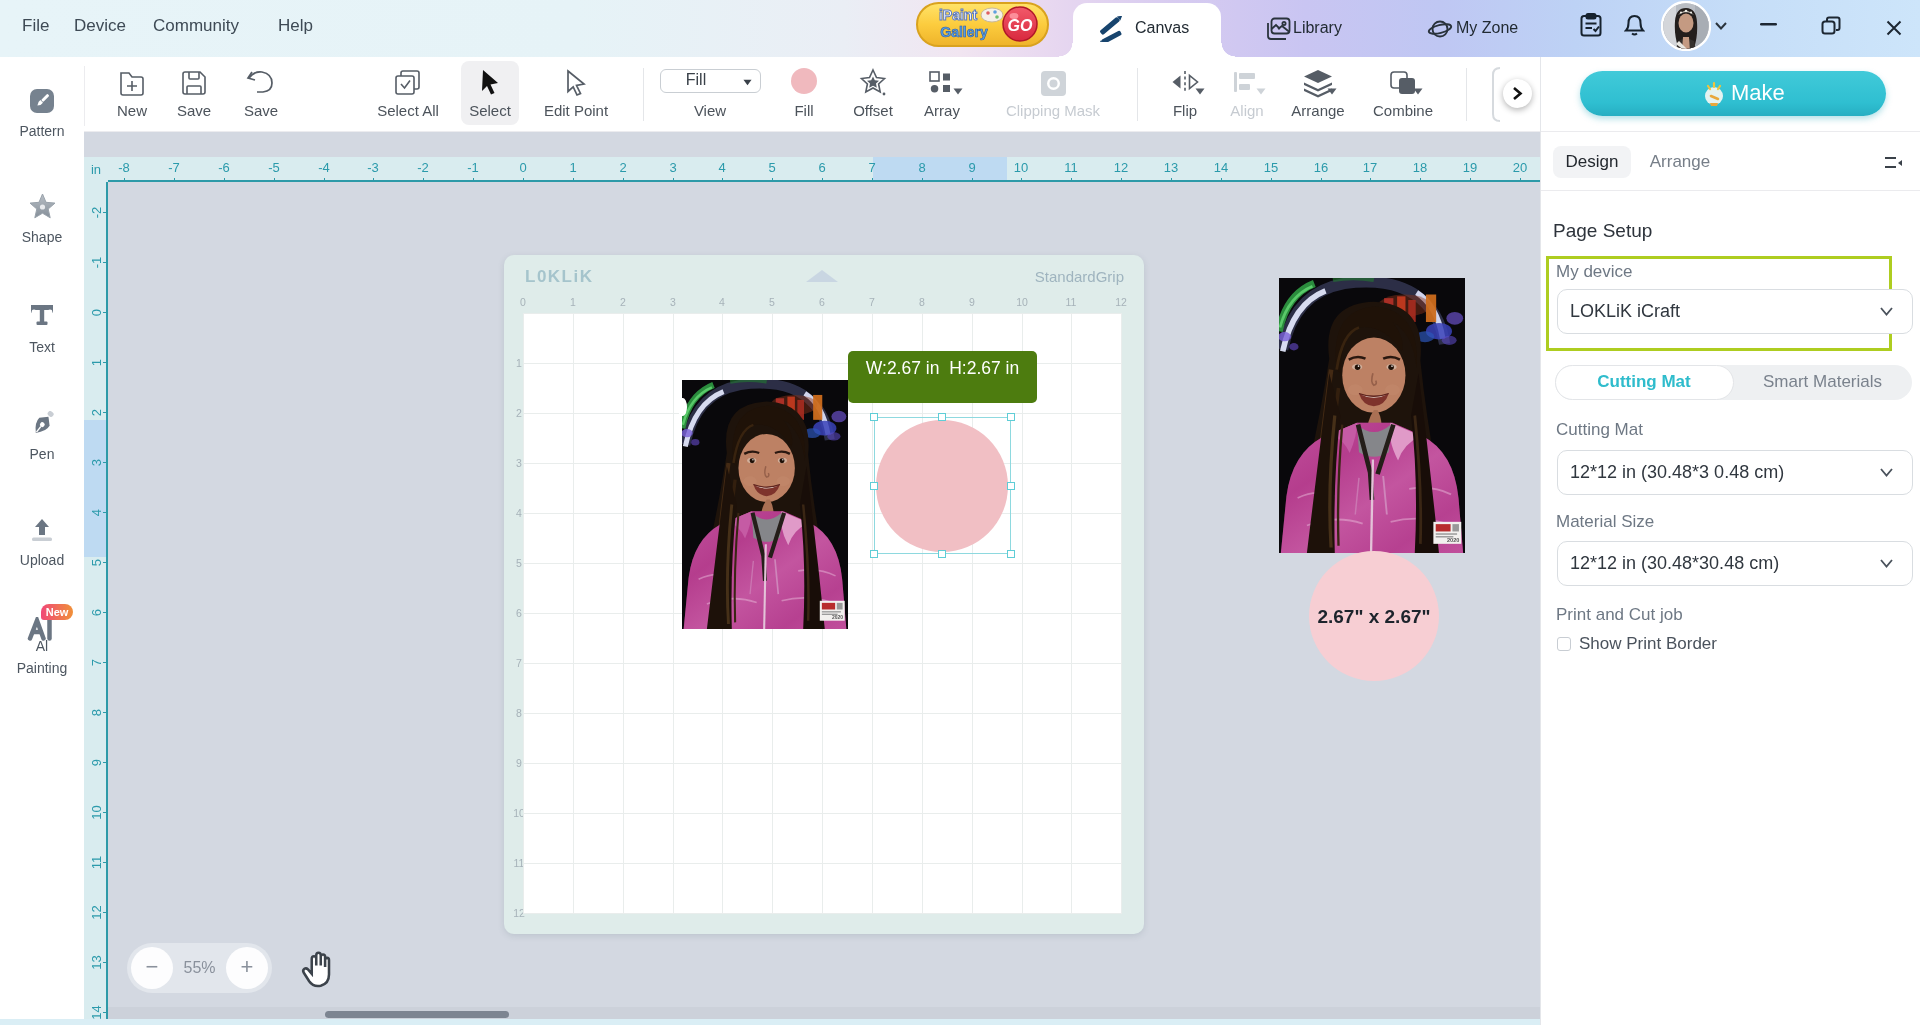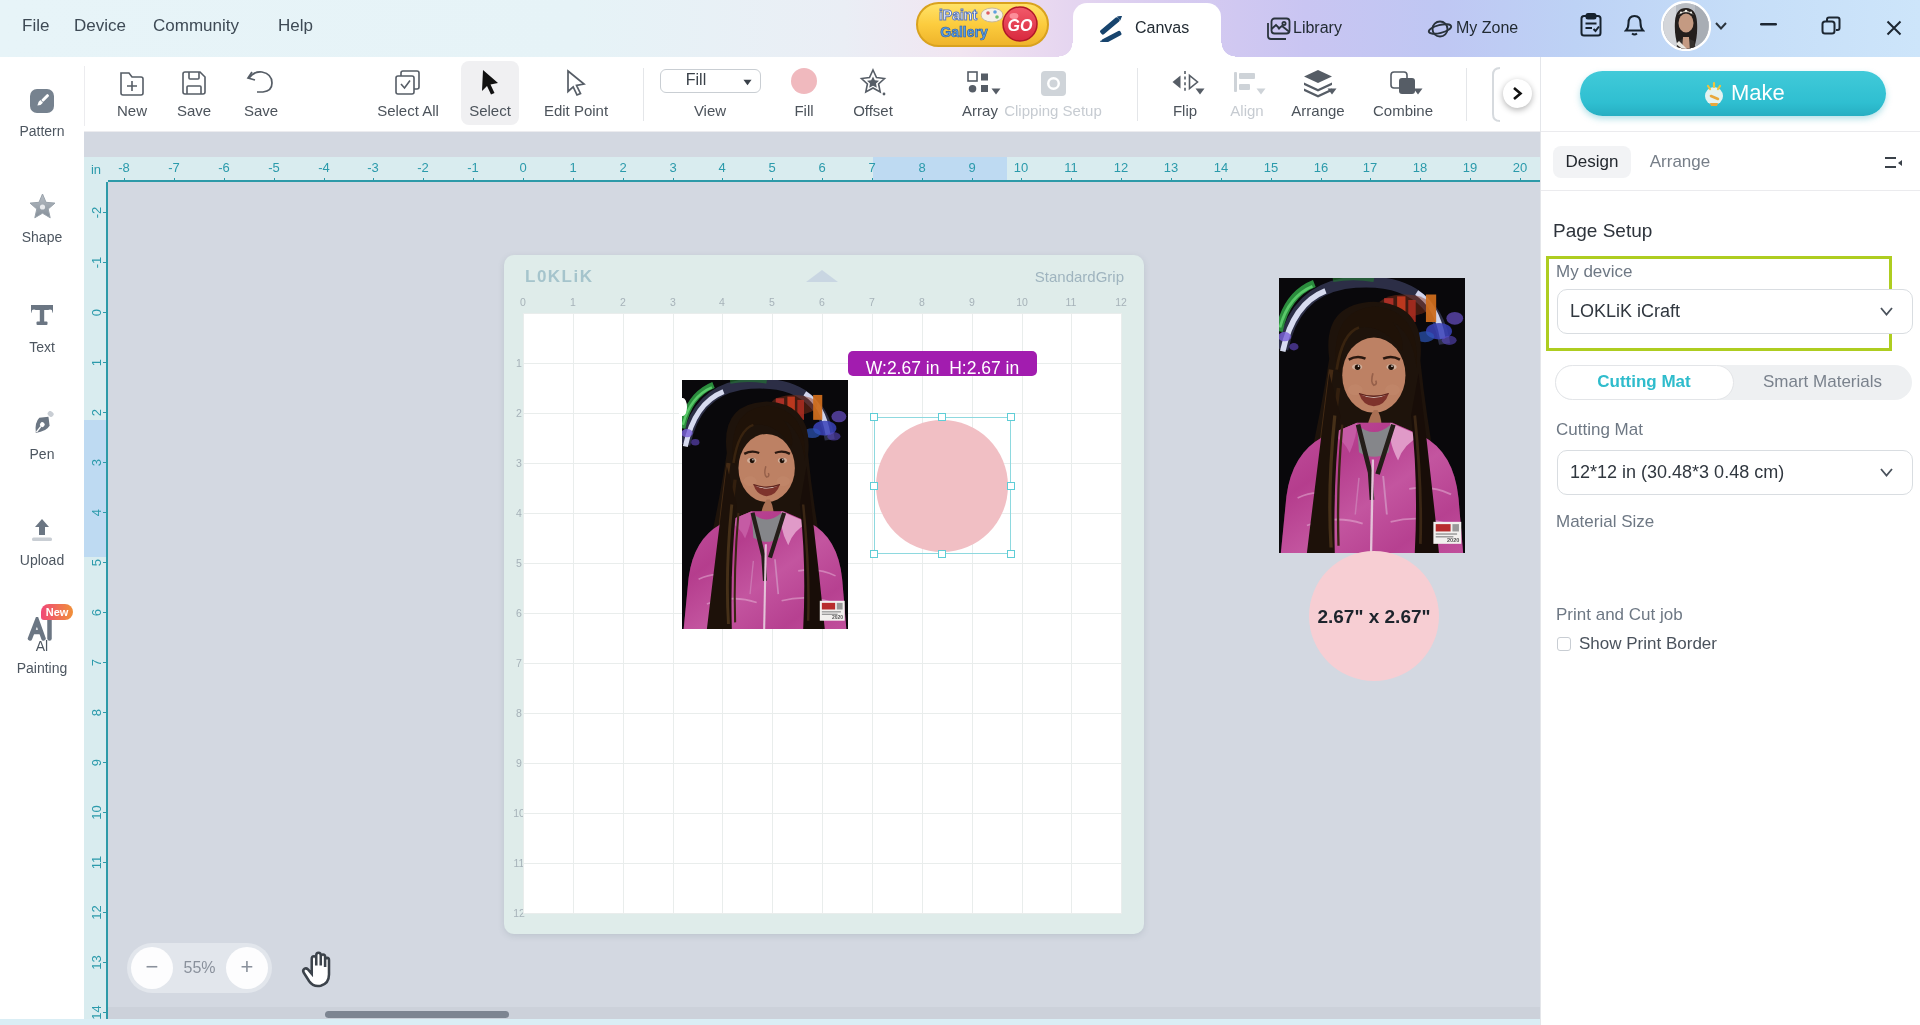--- a/index.html
+++ b/index.html
@@ -53,21 +53,21 @@
 .mtn { position:absolute; top:41px; width:20px; text-align:center; font-size:10.5px; color:#a6b2b9; }
 .mln { position:absolute; left:8px; width:14px; text-align:center; font-size:10.5px; color:#a6b2b9; }
 #matlogo { left:21px; top:12px; font-size:17px; font-weight:bold; letter-spacing:1.5px; color:#a5c4cc; }
 #matgrip { right:20px; top:13px; font-size:15px; color:#9fb4bf; }
 #mattri { left:302px; top:15px; width:0; height:0; border-left:16px solid transparent; border-right:16px solid transparent; border-bottom:12px solid #c9d6e2; }
 
 
 #circle1 { left:876px; top:420px; width:132px; height:132px; border-radius:50%; background:#f1bfc4; }
 #selbox { left:873.5px; top:417px; width:137px; height:137px; border:1.5px solid #8ed9df; }
 .hd { position:absolute; width:8px; height:8px; background:#fff; border:1px solid #5fcdd6; }
-#tooltip { left:848px; top:351px; width:189px; height:25px; background:#a21caf; border-radius:5px; color:#fff; font-size:17.5px; text-align:center; line-height:34px; }
+#tooltip { left:848px; top:351px; width:189px; height:52px; background:#4d7c0f; border-radius:5px; color:#fff; font-size:17.5px; text-align:center; line-height:34px; }
 
 
 #circle2 { left:1309px; top:551px; width:130px; height:130px; border-radius:50%; background:#f7ced3; }
 #circle2 span { position:absolute; width:100%; text-align:center; top:55px; font-size:19px; font-weight:bold; color:#1d242c; }
 
 
 #zoompill { left:127px; top:943px; width:145px; height:50px; background:#e2e6ec; border-radius:25px; }
 .zcirc { position:absolute; top:4px; width:42px; height:42px; border-radius:50%; background:#fdfdfe; color:#8a919c; font-size:22px; text-align:center; line-height:40px; }
 #zoomtxt { position:absolute; left:0; width:145px; text-align:center; top:16px; font-size:16px; color:#8a919c; }
 #scrolltrack { left:108px; top:1007px; width:1432px; height:12px; background:#ccd1da; }
@@ -268,21 +268,21 @@
 <div class="tool" style="left:689px;width:200px">
         <div class="icwrap">
           <svg width="36" height="34" viewBox="0 0 36 34" fill="none" stroke="#565d66" stroke-width="1.6">
             <path d="M18 3 L21.5 10.5 L29.5 11.5 L23.6 17 L25.2 25 L18 21 L10.8 25 L12.4 17 L6.5 11.5 L14.5 10.5 Z"></path>
             <path d="M18 9.5 L19.8 13.2 L24 13.8 L21 16.6 L21.8 20.8 L18 18.7 L14.2 20.8 L15 16.6 L12 13.8 L16.2 13.2 Z" fill="#565d66" stroke="none"></path>
             <circle cx="29" cy="27" r="1.4" fill="#565d66" stroke="none"></circle>
           </svg>
         </div>
         <div class="lbl">Offset</div>
       </div>
-<div class="tool" style="left:796px;width:200px">
+<div class="tool" style="left:758px;width:200px">
         <div class="icwrap">
           <svg width="34" height="32" viewBox="0 0 34 32">
             <g fill="none" stroke="#565d66" stroke-width="1.6">
               <rect x="5" y="5" width="9" height="9"></rect>
             </g>
             <rect x="18" y="6.5" width="7" height="7" fill="#565d66"></rect>
             <rect x="5.8" y="18" width="7.5" height="7.5" rx="3.7" fill="#565d66"></rect>
             <rect x="18" y="18" width="7" height="7" fill="#565d66"></rect>
           </svg>
         </div>
@@ -292,21 +292,21 @@
         <div class="lbl">Array</div>
       </div>
 <div class="tool dis" style="left:869px;width:200px">
         <div class="icwrap">
           <svg width="36" height="32" viewBox="0 0 36 32">
             <rect x="6" y="4" width="25" height="25" rx="4" fill="#cfd4d9"></rect>
             <circle cx="18.5" cy="16.5" r="6.5" fill="#fff"></circle>
             <circle cx="18.5" cy="16.5" r="4" fill="#cfd4d9"></circle>
           </svg>
         </div>
-        <div class="lbl">Clipping Setup</div>
+        <div class="lbl">Clipping Mask</div>
       </div>
 <div class="tdiv" style="left:1053px"></div>
 <div class="tool" style="left:1001px;width:200px">
         <div class="icwrap">
           <svg width="34" height="30" viewBox="0 0 34 30">
             <path d="M12.5 8.5 L12.5 21.5 L4.5 15 Z" fill="#565d66"></path>
             <path d="M21.5 8.5 L21.5 21.5 L29.5 15 Z" fill="none" stroke="#565d66" stroke-width="1.6"></path>
             <path d="M17 4 L17 26" stroke="#565d66" stroke-width="1.6" stroke-dasharray="3 2.6" fill="none"></path>
           </svg>
         </div>
@@ -765,18 +765,24 @@
       <div class="abs" style="left:179px;width:178px;text-align:center;top:7px;font-size:17px;color:#7a828d">Smart Materials</div>
     </div>
     <div class="rlabel" style="top:363px">Cutting Mat</div>
     <div class="ddrop" style="top:393px">
         <span>12*12 in (30.48*3 0.48 cm)</span>
       <svg width="15" height="11" viewBox="0 0 15 11" fill="none" stroke="#4a525c" stroke-width="1.8">
           <path d="M2 2 L7.5 8.5 L13 2"></path>
         </svg>
     </div>
     <div class="rlabel" style="top:455px">Material Size</div>
+    <div class="ddrop" style="top:484px">
+        <span>12*12 in (30.48*30.48 cm)</span>
+      <svg width="15" height="11" viewBox="0 0 15 11" fill="none" stroke="#4a525c" stroke-width="1.8">
+          <path d="M2 2 L7.5 8.5 L13 2"></path>
+        </svg>
+    </div>
     <div class="rlabel" style="top:548px">Print and Cut job</div>
     <div class="abs" style="left:16px;top:580px;width:14px;height:14px;border:1.5px solid #c8cdd3;border-radius:3px"></div>
     <div class="abs" style="left:38px;top:577px;font-size:17px;color:#4a525c">Show Print Border</div>
   </div>
 
 </div>
 
 </body></html>

